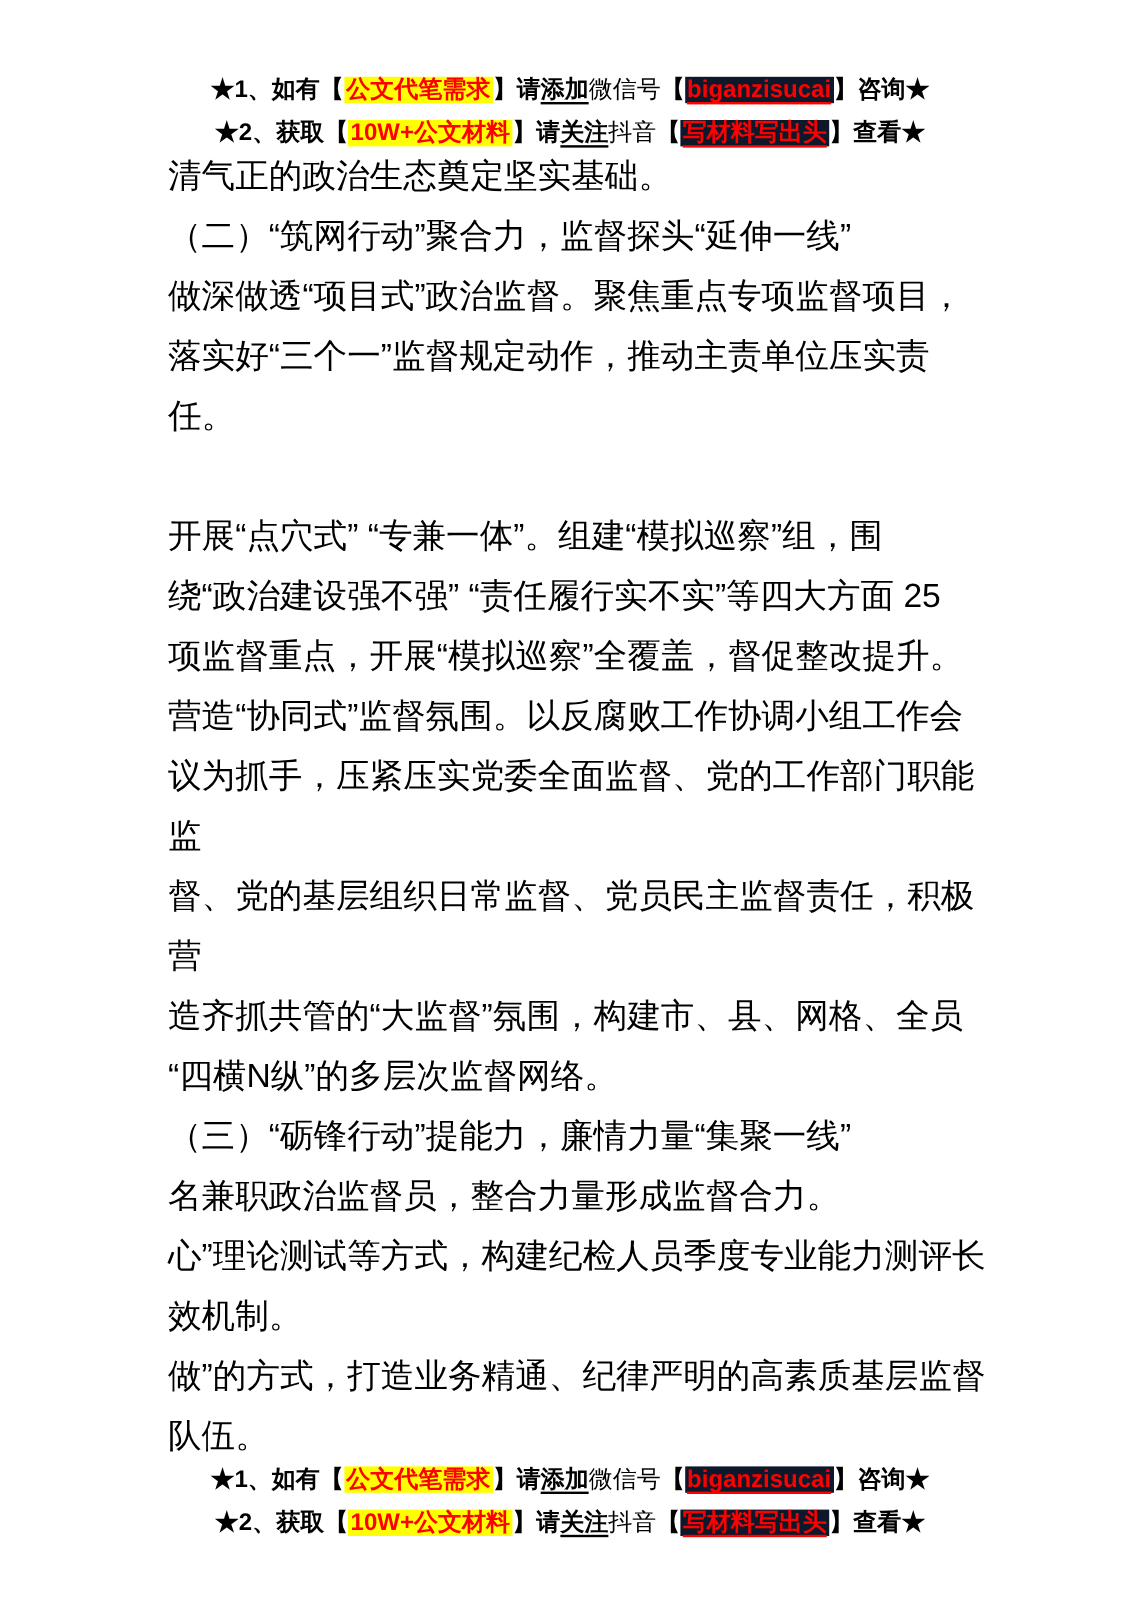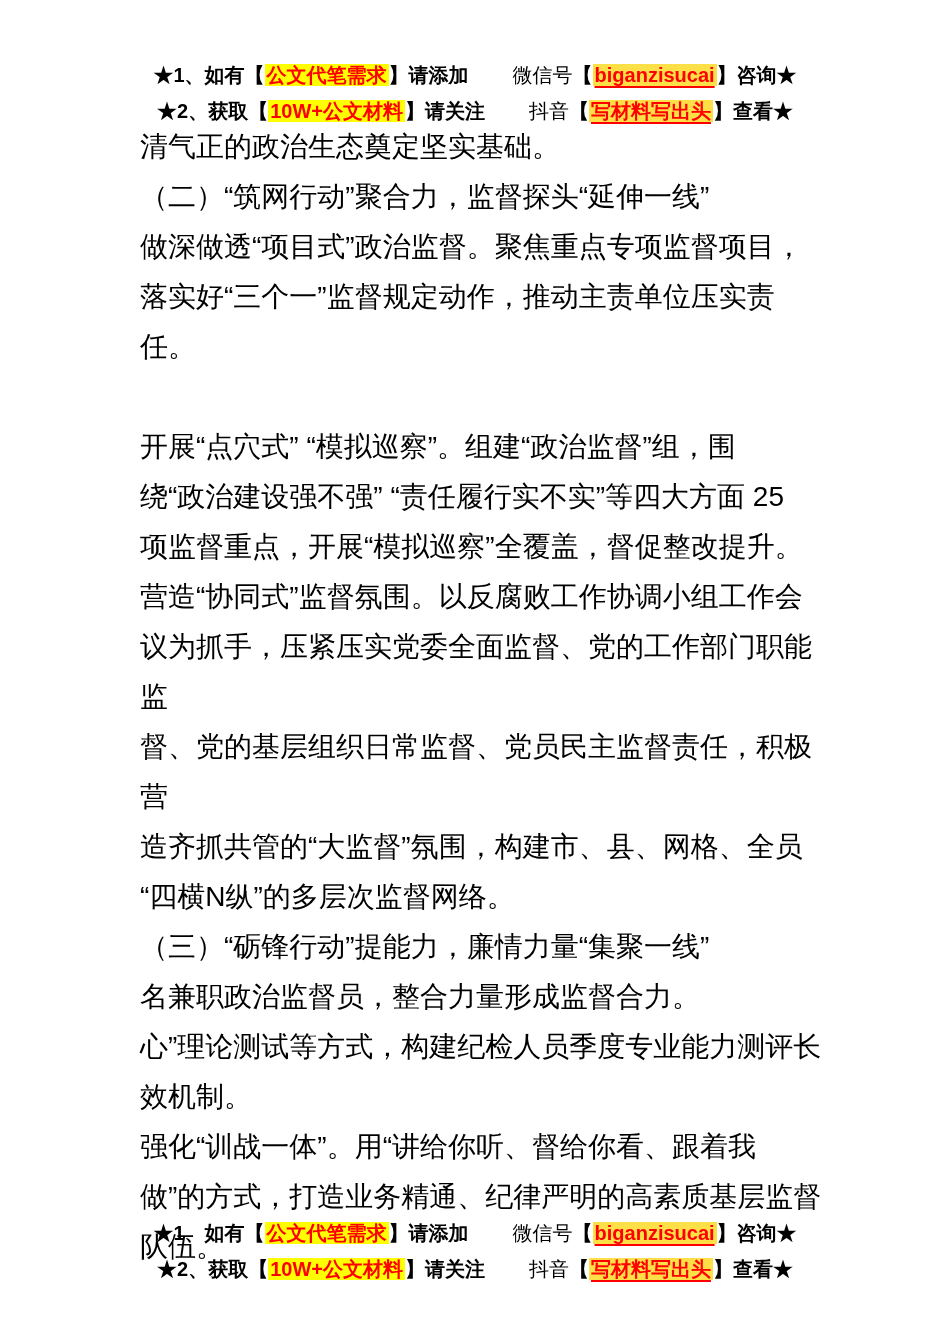--- a/index.html
+++ b/index.html
@@ -30,34 +30,35 @@
   }
   .promo.top { top: 57px; }
   .promo.bottom { top: 1215px; }
 
   .hl {
     background: #ffff00;
     color: #ff0000;
     padding: 0 2px;
   }
   .hl-u {
-    background: #fde047;
+    background: #0f172a;
     color: #ff0000;
     padding: 0 2px;
     text-decoration: underline;
     text-decoration-color: #ff0000;
     text-decoration-thickness: 2px;
     text-underline-offset: 4px;
   }
   .u {
+    text-decoration: underline;
     text-decoration-color: #000000;
     text-decoration-thickness: 2px;
     text-underline-offset: 4px;
   }
-  .reg { font-weight: 400; padding-left: 44px; }
+  .reg { font-weight: 400; }
 
   
   .doc {
     position: absolute;
     left: 140px;
     top: 122px;
     width: 690px;
     font-size: 28px;
     line-height: 50px;
     color: #000000;
@@ -77,33 +78,32 @@
     <div class="promo-line"><span>★1、如有【</span><span class="hl">公文代笔需求</span><span>】请</span><span class="u">添加</span><span class="reg">微信号</span><span>【</span><span class="hl-u">biganzisucai</span><span>】咨询★</span></div>
     <div class="promo-line"><span>★2、获取【</span><span class="hl">10W+公文材料</span><span>】请</span><span class="u">关注</span><span class="reg">抖音</span><span>【</span><span class="hl-u">写材料写出头</span><span>】查看★</span></div>
   </div>
 
   <div class="doc">
     <div class="doc-line">清气正的政治生态奠定坚实基础。</div>
     <div class="doc-line">（二）“筑网行动”聚合力，监督探头“延伸一线”</div>
     <div class="doc-line">做深做透“项目式”政治监督。聚焦重点专项监督项目，</div>
     <div class="doc-line">落实好“三个一”监督规定动作，推动主责单位压实责任。</div>
     <div class="doc-line"></div>
-    <div class="doc-line">开展“点穴式” “模拟巡察”。组建“政治监督”组，围</div>
+    <div class="doc-line">开展“点穴式” “专兼一体”。组建“模拟巡察”组，围</div>
     <div class="doc-line">绕“政治建设强不强” “责任履行实不实”等四大方面 25</div>
     <div class="doc-line">项监督重点，开展“模拟巡察”全覆盖，督促整改提升。</div>
     <div class="doc-line">营造“协同式”监督氛围。以反腐败工作协调小组工作会</div>
     <div class="doc-line">议为抓手，压紧压实党委全面监督、党的工作部门职能监</div>
     <div class="doc-line">督、党的基层组织日常监督、党员民主监督责任，积极营</div>
     <div class="doc-line">造齐抓共管的“大监督”氛围，构建市、县、网格、全员</div>
     <div class="doc-line">“四横N纵”的多层次监督网络。</div>
     <div class="doc-line">（三）“砺锋行动”提能力，廉情力量“集聚一线”</div>
     <div class="doc-line">名兼职政治监督员，整合力量形成监督合力。</div>
     <div class="doc-line">心”理论测试等方式，构建纪检人员季度专业能力测评长</div>
     <div class="doc-line">效机制。</div>
-    <div class="doc-line">强化“训战一体”。用“讲给你听、督给你看、跟着我</div>
     <div class="doc-line">做”的方式，打造业务精通、纪律严明的高素质基层监督</div>
     <div class="doc-line">队伍。</div>
   </div>
 
   <div class="promo bottom">
     <div class="promo-line"><span>★1、如有【</span><span class="hl">公文代笔需求</span><span>】请</span><span class="u">添加</span><span class="reg">微信号</span><span>【</span><span class="hl-u">biganzisucai</span><span>】咨询★</span></div>
     <div class="promo-line"><span>★2、获取【</span><span class="hl">10W+公文材料</span><span>】请</span><span class="u">关注</span><span class="reg">抖音</span><span>【</span><span class="hl-u">写材料写出头</span><span>】查看★</span></div>
   </div>
 
 </div>

